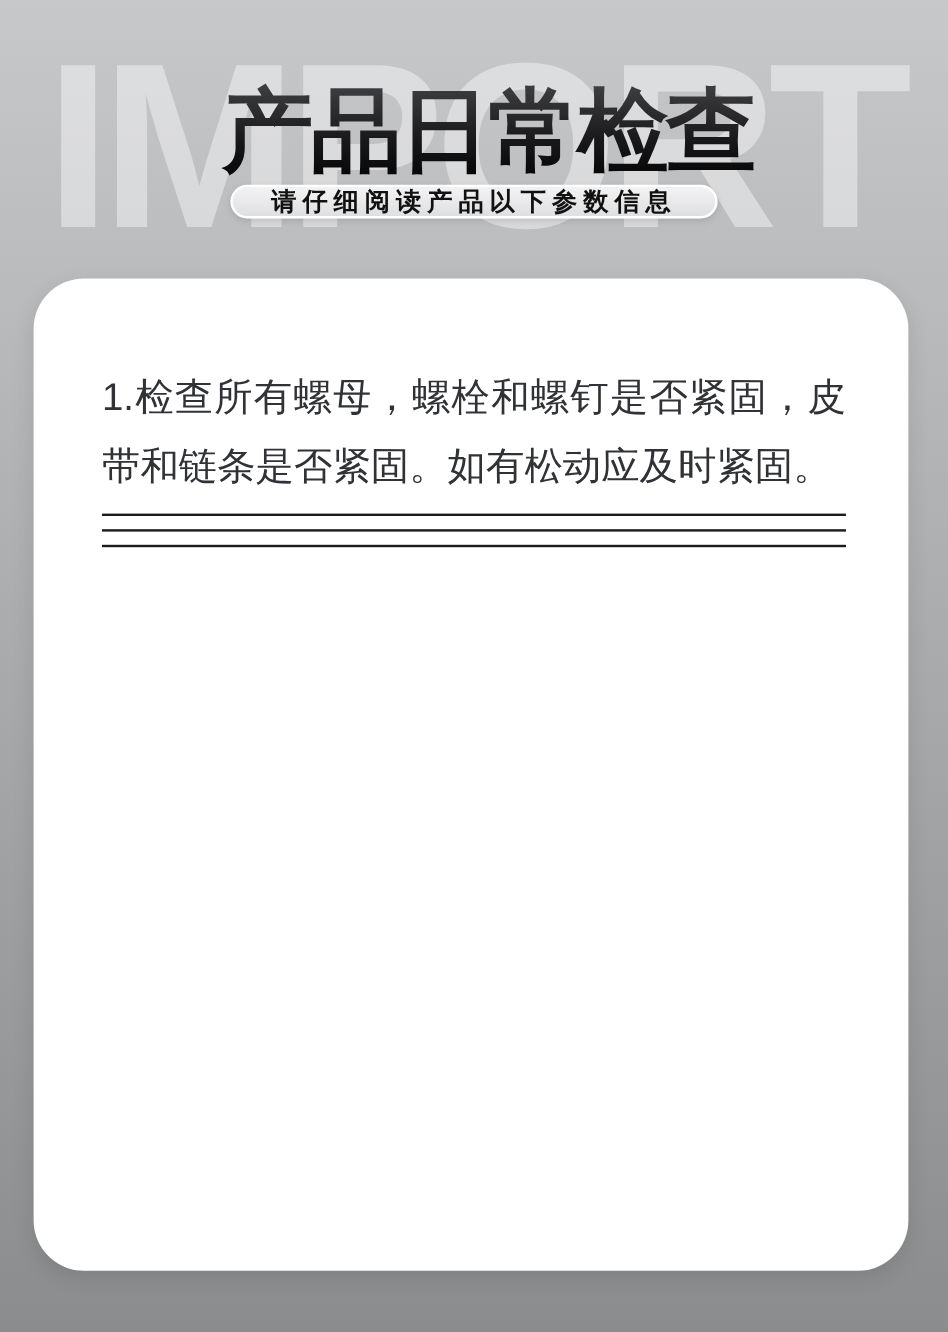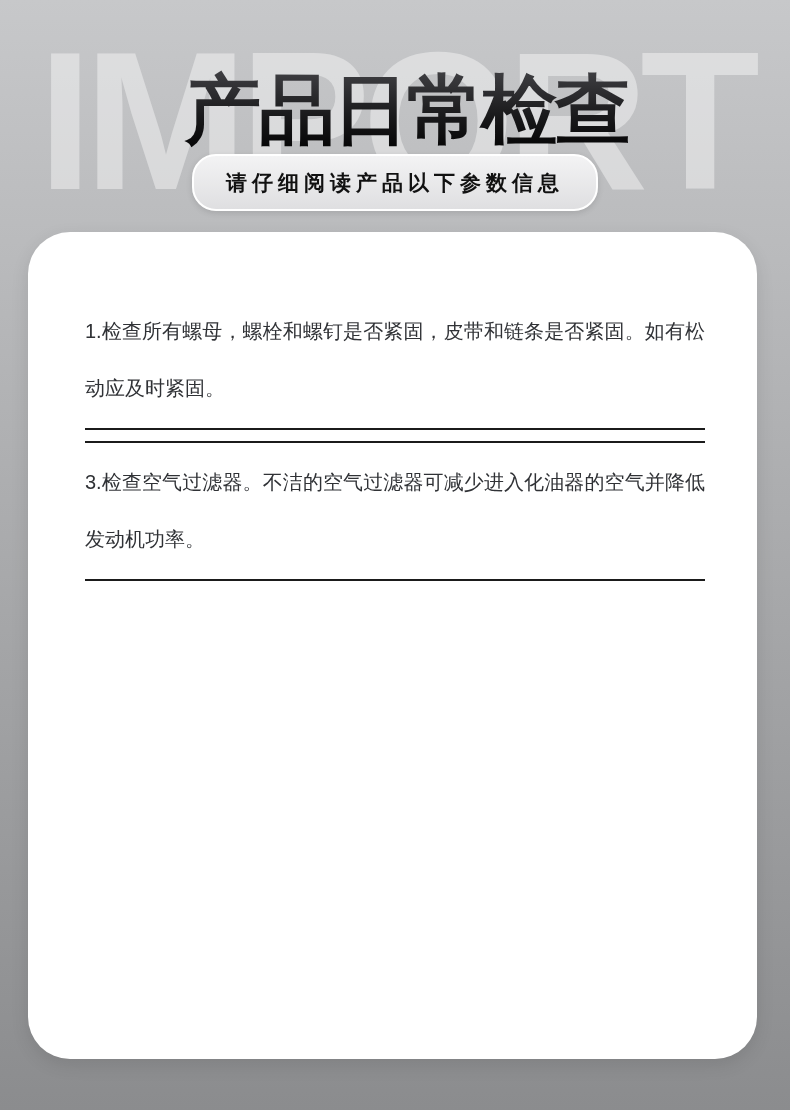--- a/index.html
+++ b/index.html
@@ -41,21 +41,21 @@
     color: #000;
     background: linear-gradient(180deg, #46464a 0%, #1a1a1c 55%, #000 100%);
     -webkit-background-clip: text;
     background-clip: text;
     -webkit-text-fill-color: transparent;
   }
   .subtitle-pill {
     position: absolute;
     top: 154px; left: 50%;
     transform: translateX(-50%);
-    height: 57px;
+    height: 28px;
     padding: 0 32px;
     border-radius: 24px;
     border: 2px solid #ffffff;
     background: linear-gradient(180deg, #f3f3f4 0%, #dfdfe1 100%);
     box-shadow: 0 2px 6px rgba(0,0,0,0.12);
     display: flex;
     align-items: center;
     justify-content: center;
     box-sizing: border-box;
     white-space: nowrap;
@@ -72,21 +72,21 @@
     left: 28px; top: 232px;
     width: 729px; height: 827px;
     background: #ffffff;
     border-radius: 42px;
     box-shadow: 0 6px 18px rgba(0,0,0,0.10);
     box-sizing: border-box;
     padding: 71px 52px 0 57px;
   }
   .item {
     margin: 0;
-    font-size: 20px;
+    font-size: 32px;
     line-height: 57px;
     color: #303236;
     text-align: justify;
     text-justify: inter-character;
     word-break: break-all;
   }
   .divider {
     height: 2px;
     background: #1b1b1b;
     margin: 11px 0;
@@ -102,17 +102,16 @@
     <h1 class="title">产品日常检查</h1>
     <div class="subtitle-pill">
       <span>请仔细阅读产品以下参数信息</span>
     </div>
   </div>
 
   <div class="card">
     <p class="item">1.检查所有螺母，螺栓和螺钉是否紧固，皮带和链条是否紧固。如有松动应及时紧固。</p>
     <div class="divider"></div>
     <div class="divider"></div>
-    <p class="item">3.检查空气过滤器。不洁的空气过滤器可减少进入化油器的空气并降低发动机功率。</p>
     <div class="divider"></div>
   </div>
 
 </div>
 
 </body></html>

